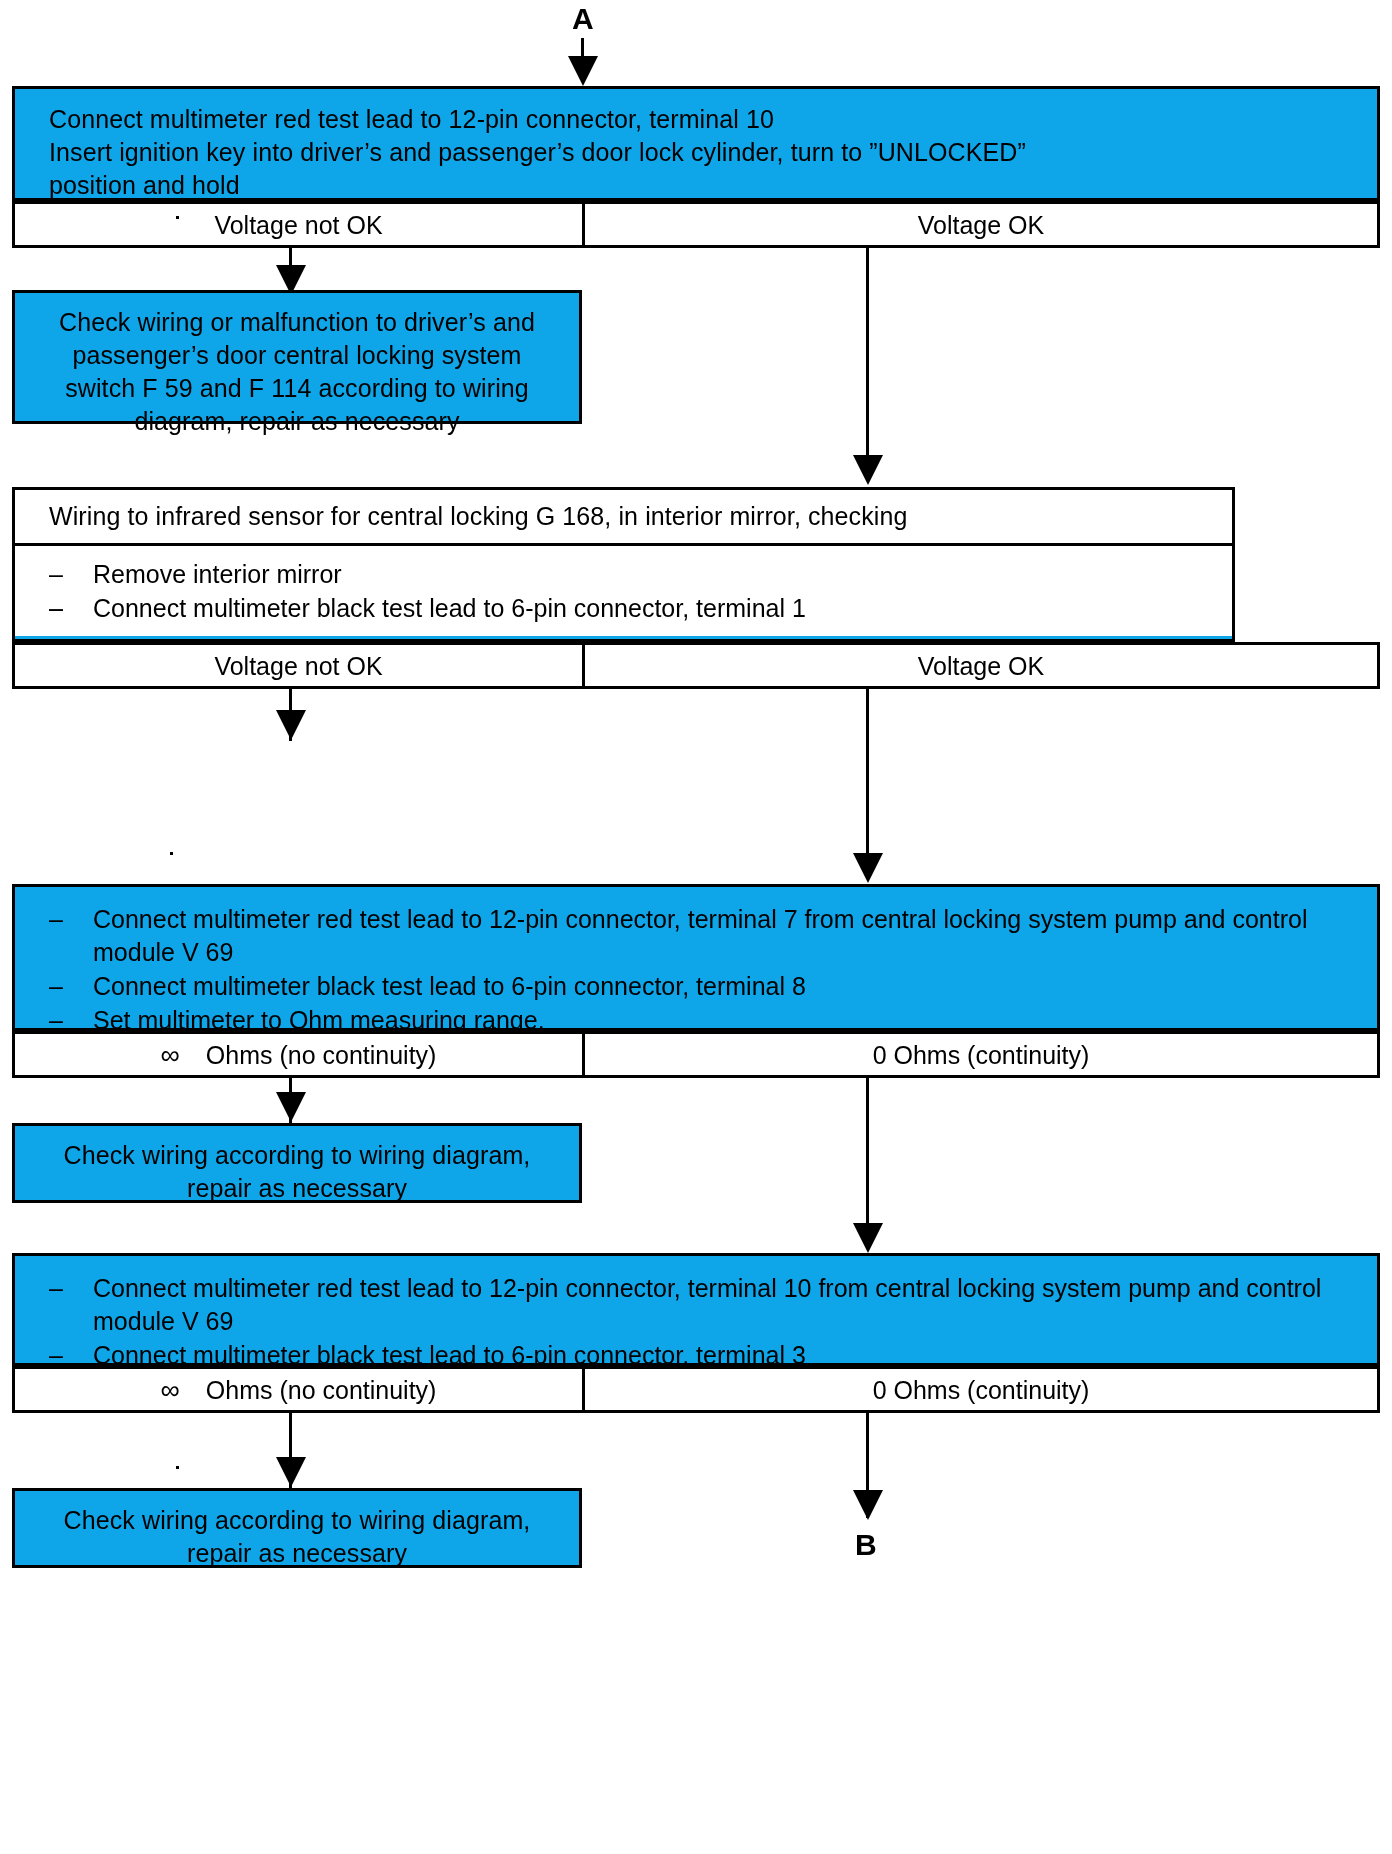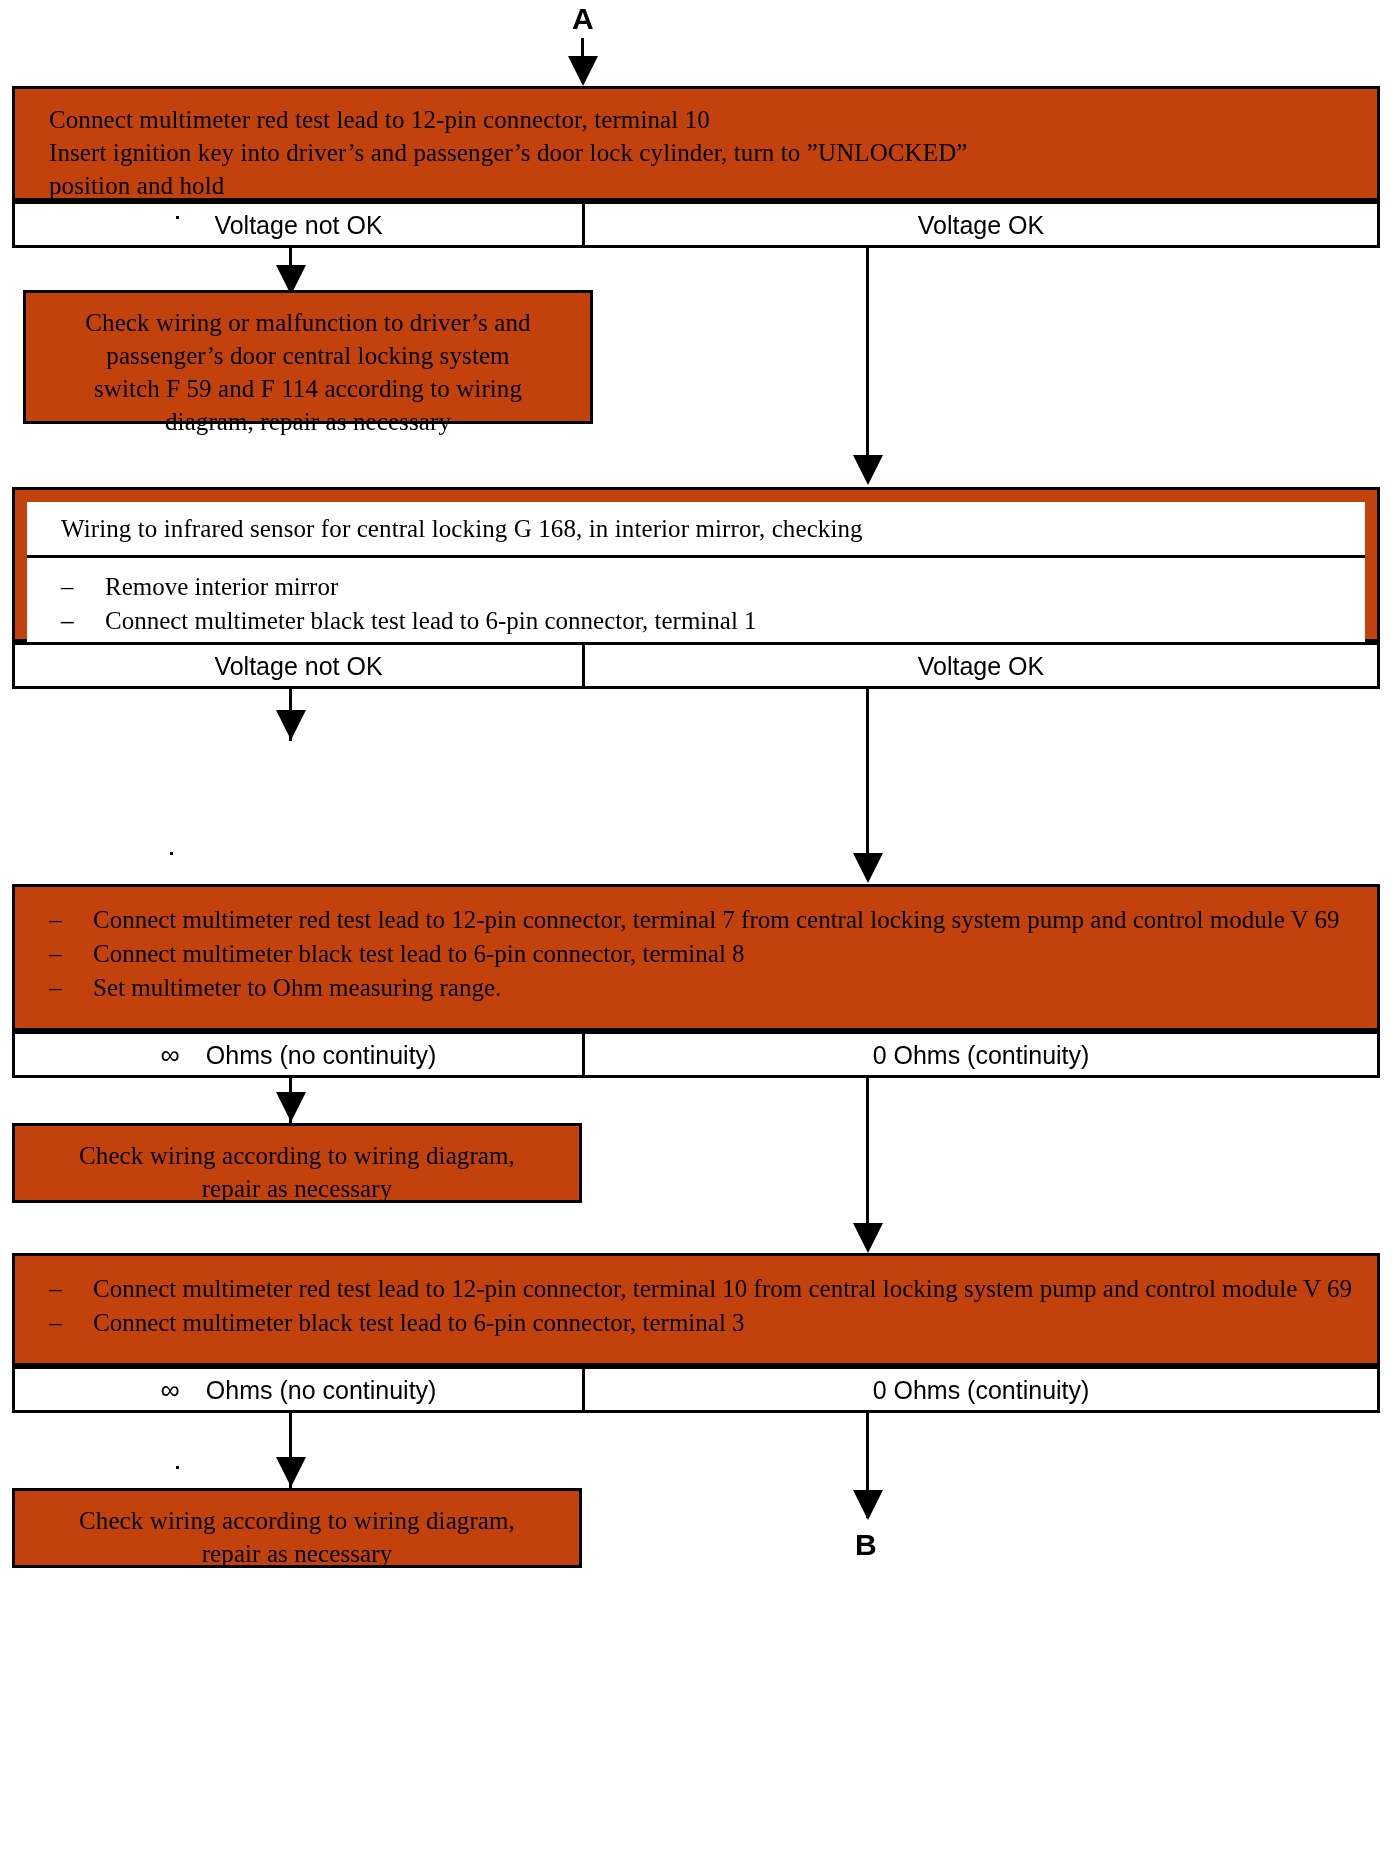--- a/index.html
+++ b/index.html
@@ -17,22 +17,21 @@
     height: 1854px;
     background: #ffffff;
     overflow: hidden;
   }
 
   
   .box {
     position: absolute;
     box-sizing: border-box;
     border: 3px solid #000;
-    background: #c2410c;
-    font-family: Liberation Serif, serif;
+    background: #0ea5e9;
   }
   .box-sub {
     box-sizing: border-box;
     border-top: 3px solid #000;
     background: #fff;
   }
   .box-head {
     box-sizing: border-box;
     background: #fff;
   }
@@ -153,31 +152,31 @@
     </div>
     <div class="branch-cell" style="width:792px;">
       <span>Voltage OK</span>
     </div>
   </div>
   <div class="speck" style="left:176px; top:216px;"></div>
 
   <div class="vline" style="left:289px; top:248px; height:42px;"></div>
   <div class="arrowhead" style="left:276px; top:265px;"></div>
 
-  <div class="box" style="left:12px; top:290px; width:570px; height:134px;margin-left:11px;">
+  <div class="box" style="left:12px; top:290px; width:570px; height:134px;">
     <div class="txt centered pad-center">Check wiring or malfunction to driver’s and
 passenger’s door central locking system
 switch F 59 and F 114 according to wiring
 diagram, repair as necessary</div>
   </div>
 
   <div class="vline" style="left:866px; top:248px; height:226px;"></div>
   <div class="arrowhead" style="left:853px; top:455px;"></div>
 
-  <div class="box" style="left:12px; top:487px; width:1368px; height:155px; padding:12px;">
+  <div class="box" style="left:12px; top:487px; width:1223px; height:155px; padding:0;">
     <div class="box-head txt" style="padding:10px 0 10px 34px;">Wiring to infrared sensor for central locking G 168, in interior mirror, checking</div>
     <div class="box-sub" style="padding:12px 0 10px 34px;">
       <ul class="bullets">
         <li><span class="dash">–</span><span>Remove interior mirror</span></li>
         <li><span class="dash">–</span></li>
         <li><span class="dash">–</span><span>Connect multimeter black test lead to 6-pin connector, terminal 1</span></li>
       </ul>
     </div>
   </div>
 

